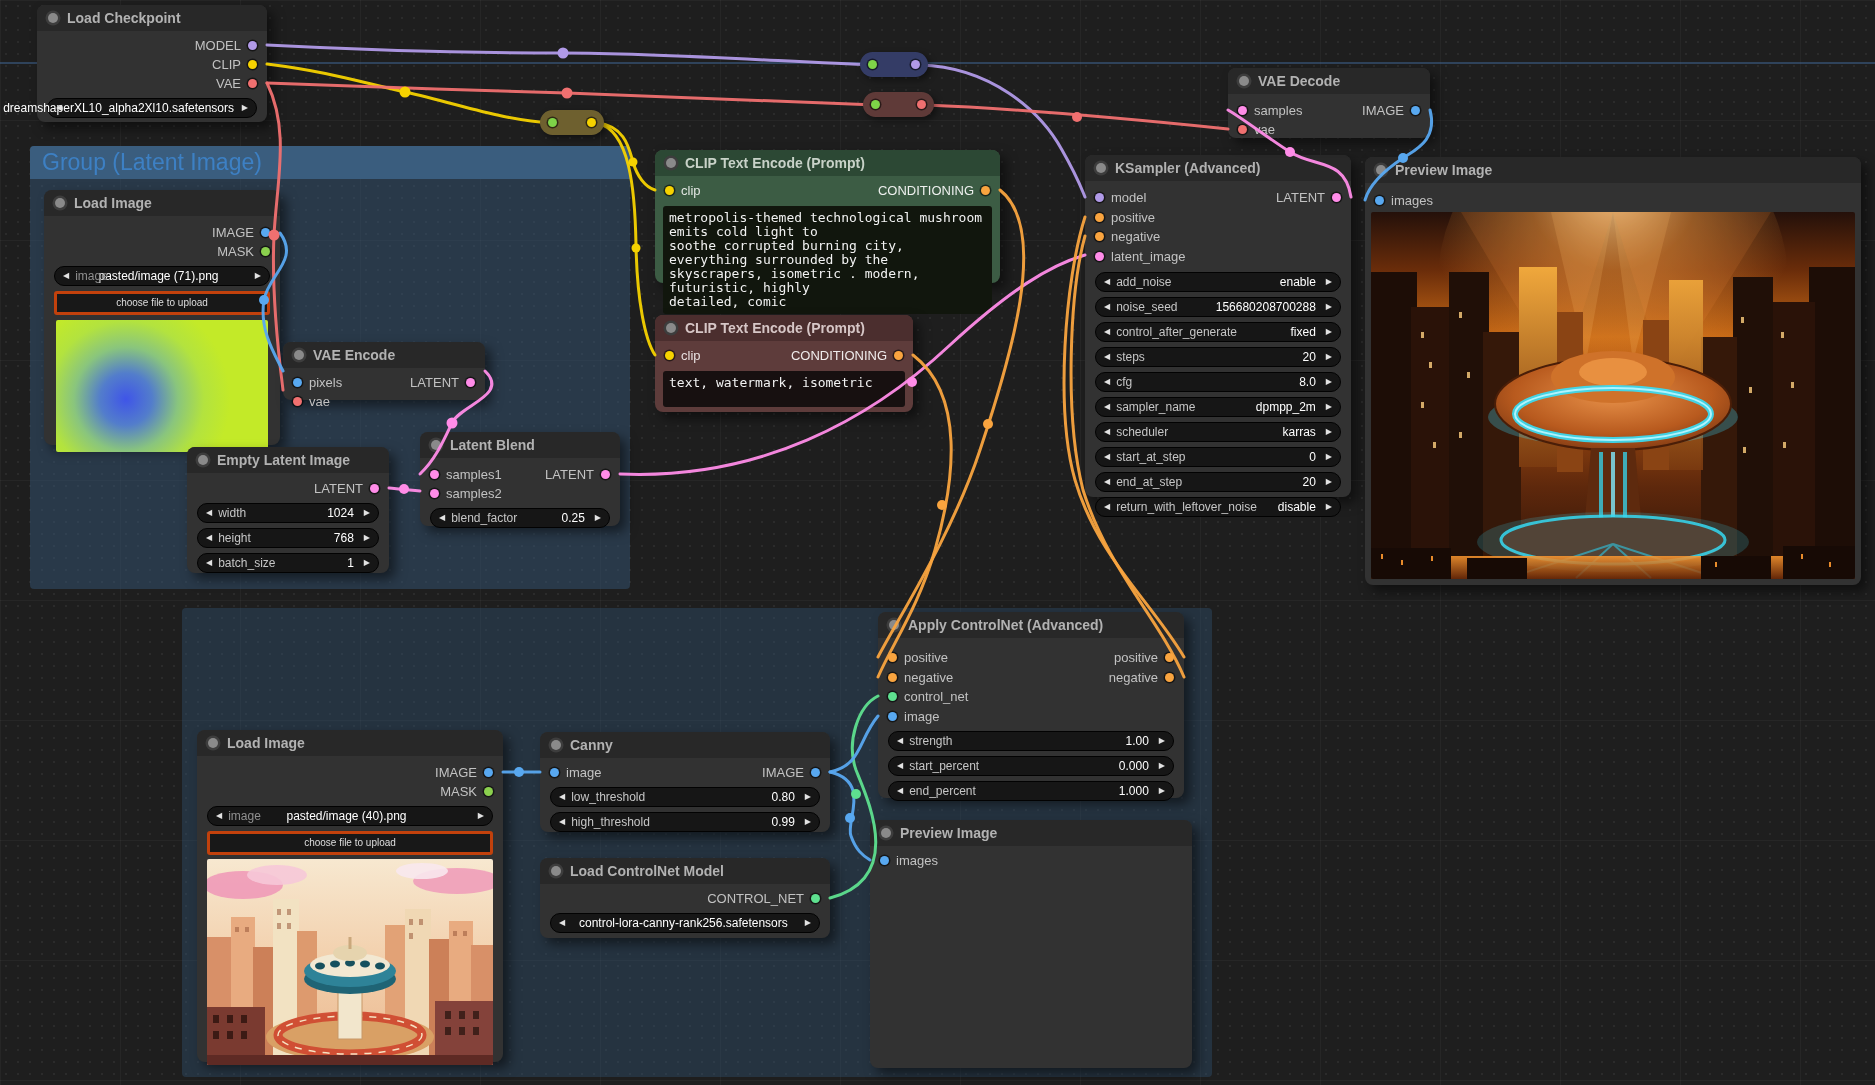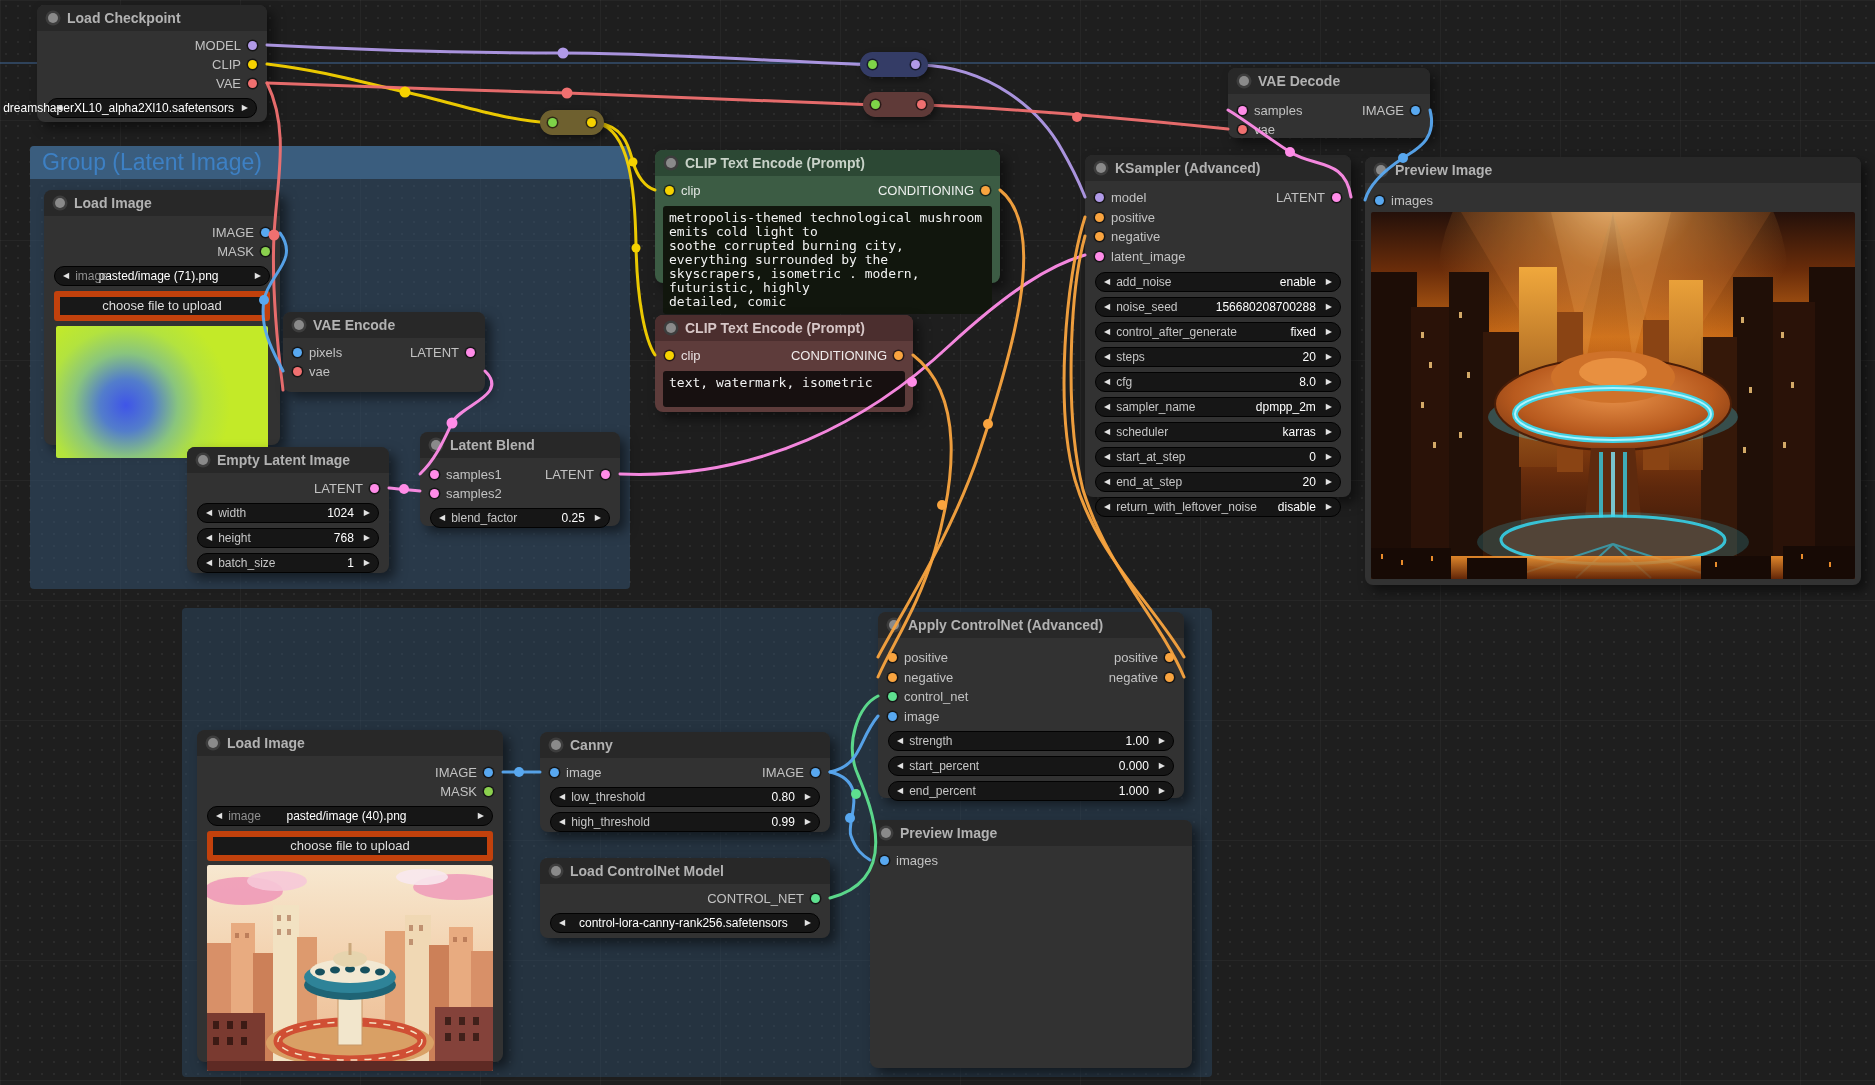--- a/index.html
+++ b/index.html
@@ -32,22 +32,22 @@
   .row .out{display:flex;align-items:center;gap:7px;margin-left:auto;}
   .dot{width:9px;height:9px;border-radius:50%;flex:none;box-shadow:0 0 0 1.5px rgba(0,0,0,.55);}
   .widget{height:18px;margin:5px 10px 0;background:#161616;border:1px solid #020202;border-radius:10px;
           display:flex;align-items:center;padding:0 8px;font-size:12px;gap:6px;position:relative;}
   .warr{font-size:8px;color:#e2e2e2;line-height:1;z-index:2;}
   .warr.r{margin-left:auto;}
   .wlabel{color:#c6c6c6;white-space:nowrap;z-index:1;}
   .wvalue{margin-left:auto;color:#fff;white-space:nowrap;padding-right:4px;}
   .wvalue.center{position:absolute;left:24px;right:31px;margin:4px;text-align:center;padding:0;}
   .wvalue.spill{position:absolute;right:22px;left:auto;margin:0;text-align:right;padding:0;}
-  .btn{height:18px;margin:5px 10px 0;background:#181818;border:6px solid #c2410c;border-radius:3px;
-       text-align:center;font-size:13px;color:#dedede;line-height:18px;}
+  .btn{height:18px;margin:5px 10px 0;background:#181818;border:3px solid #c2410c;border-radius:3px;
+       text-align:center;font-size:10px;color:#dedede;line-height:18px;}
   .ta{background:#101010;border-radius:3px;margin:6px 8px 0;padding:5px 6px;
       font-family:"DejaVu Sans Mono",monospace;font-size:13px;line-height:14px;color:#f2f2f2;}
   .wavy{text-decoration-style:wavy;text-decoration-color:#c23030;
         text-decoration-thickness:1px;text-underline-offset:2px;}
   .node.green{background:#3c5c44;}
   .node.green .titlebar{background:#2c4834;color:#c8d2c8;}
   .node.green .ta{background:#11160d;}
   .node.red{background:#5e3c3b;}
   .node.red .titlebar{background:#4b2e2e;color:#d6c6c6;}
   .node.red .ta{background:#171010;}
@@ -130,21 +130,21 @@
       <span class="wvalue center">pasted/image (71).png</span>
       <span class="warr r">▶</span>
     </div>
     <div class="btn">choose file to upload</div>
     <div class="imgbox" style="height:132px;margin:5px 12px 0;background:#c3ea28;
                 background-image:radial-gradient(circle at 33% 60%, #3f55e8 0%, rgba(63,106,232,.85) 16%, rgba(80,160,210,.5) 32%, rgba(130,205,130,.25) 48%, rgba(195,234,40,0) 64%);">
     </div>
   </div>
 </div>
 
-<div class="node" style="left:283px;top:312px;width:202px;height:80px;">
+<div class="node" style="left:283px;top:342px;width:202px;height:58px;">
   <div class="titlebar">
     <span class="cdot"></span>
     <span>VAE Encode</span>
   </div>
   <div class="body" style="padding-top:5px;">
     <div class="row">
       <span class="in">
           <i class="dot" style="background:var(--c-image);"></i>
           <span>pixels</span>
         </span>

